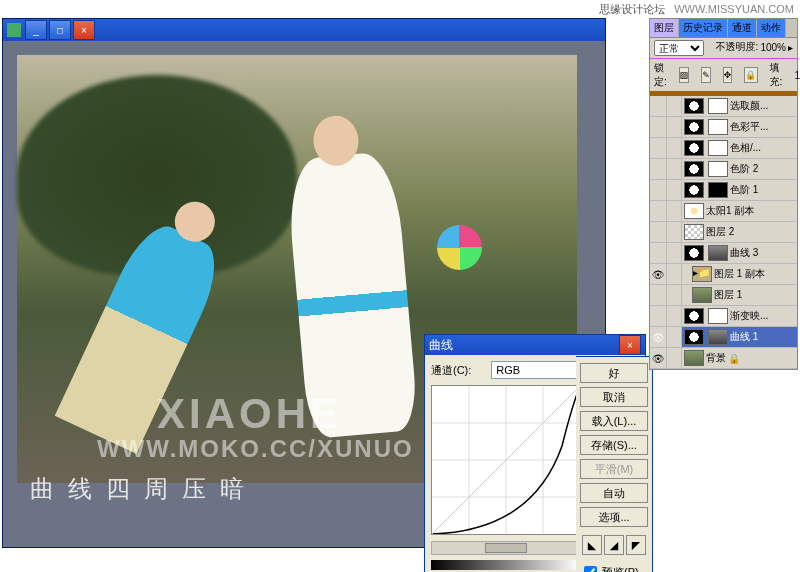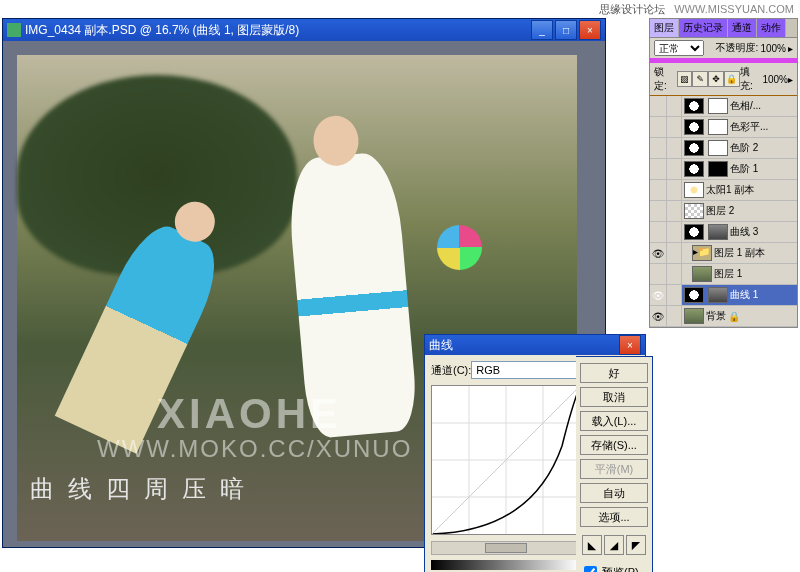--- a/index.html
+++ b/index.html
@@ -6,56 +6,56 @@
 .topbar{position:absolute;top:0;right:0;font-size:11px;color:#888;padding:2px 6px}
 .topbar a{color:#555;text-decoration:none;margin-right:6px}
 .doc-window{position:absolute;top:18px;left:2px;width:602px;height:528px;background:#6B7385;border:1px solid #001F5B}
 .doc-title{height:22px;background:linear-gradient(#2560D8,#1A4BC0);color:#fff;display:flex;align-items:center;padding:0 4px;font-size:12px}
 .doc-title .icon{width:14px;height:14px;background:#4a6;margin-right:4px}
 .doc-title .ttl{flex:1;white-space:nowrap;overflow:hidden}
 .winbtns{display:flex;gap:2px}
 .winbtn{width:20px;height:18px;background:linear-gradient(#5B8FE8,#2560D8);border:1px solid #0B3A9E;display:flex;align-items:center;justify-content:center;color:#fff;font-size:10px}
 .winbtn.close{background:linear-gradient(#E86A4A,#D83A1A)}
 .canvas{position:absolute;top:24px;left:2px;right:2px;bottom:2px;background:#6B7385}
-.photo{position:absolute;top:12px;left:12px;width:560px;height:486px;background:linear-gradient(180deg,#BEB9A0 0%,#7A8254 35%,#4A5A3A 60%,#6B6355 100%)}
+.photo{position:absolute;top:12px;left:12px;width:560px;height:428px;background:linear-gradient(180deg,#BEB9A0 0%,#7A8254 35%,#4A5A3A 60%,#6B6355 100%)}
 .tree{position:absolute;top:20px;left:0;width:280px;height:200px;background:radial-gradient(ellipse,#2E4020,#3A5030);border-radius:50% 50% 40% 40%;filter:blur(2px)}
 .person1{position:absolute;top:170px;left:80px;width:90px;height:220px;background:linear-gradient(180deg,#3AB5E0 0%,#3AB5E0 45%,#DED4A8 45%,#DED4A8 100%);border-radius:30% 30% 0 0;transform:rotate(25deg)}
 .person1::before{content:"";position:absolute;top:-35px;left:25px;width:40px;height:40px;background:#E8C8A8;border-radius:50%}
 .person2{position:absolute;top:100px;left:280px;width:110px;height:280px;background:linear-gradient(180deg,#F8F8F0 0%,#F8F8F0 50%,#3AB5E0 50%,#3AB5E0 56%,#F8F8F0 56%);border-radius:30% 30% 20% 20%;transform:rotate(-5deg)}
 .person2::before{content:"";position:absolute;top:-40px;left:30px;width:45px;height:50px;background:#E8C8A8;border-radius:50%}
 .pinwheel{position:absolute;top:170px;left:420px;width:45px;height:45px;background:conic-gradient(#E84A8A 0 90deg,#4AE86A 90deg 180deg,#E8D84A 180deg 270deg,#4AB5E8 270deg 360deg);border-radius:50%}
 .wm1{position:absolute;top:335px;left:140px;font-size:42px;font-weight:bold;color:rgba(255,255,255,0.5);letter-spacing:4px;font-family:Arial}
-.wm2{position:absolute;top:380px;left:80px;font-size:24px;font-weight:normal;color:rgba(255,255,255,0.5);letter-spacing:2px;font-family:Arial}
+.wm2{position:absolute;top:380px;left:80px;font-size:24px;font-weight:bold;color:rgba(255,255,255,0.5);letter-spacing:2px;font-family:Arial}
 .caption{position:absolute;bottom:40px;left:25px;font-size:24px;color:#e5e5e5;letter-spacing:14px;font-family:SimSun}
 .curves-dlg{position:absolute;top:334px;left:424px;width:220px;background:#ECE9D8;border:1px solid #0B3A9E}
 .curves-dlg .hdr{height:20px;background:linear-gradient(#2560D8,#1A4BC0);color:#fff;display:flex;align-items:center;padding:0 4px;font-size:12px}
 .curves-dlg .hdr .ttl{flex:1}
 .curves-content{padding:6px;display:flex;flex-direction:column;gap:4px}
-.curves-content .row{display:flex;align-items:center;gap:0;font-size:11px}
+.curves-content .row{display:flex;align-items:center;gap:20px;font-size:11px}
 .curves-content select{flex:1;font-size:11px;height:18px;background:#fff;border:1px solid #7F9DB9}
 .curve-box{width:148px;height:148px;background:#fff;border:1px solid #888;position:relative;margin:2px 0}
 .curve-box::before{content:"";position:absolute;inset:0;background:linear-gradient(90deg,transparent calc(25% - 1px),#ddd 25%,transparent calc(25% + 1px)),linear-gradient(90deg,transparent calc(50% - 1px),#ddd 50%,transparent calc(50% + 1px)),linear-gradient(90deg,transparent calc(75% - 1px),#ddd 75%,transparent calc(75% + 1px)),linear-gradient(0deg,transparent calc(25% - 1px),#ddd 25%,transparent calc(25% + 1px)),linear-gradient(0deg,transparent calc(50% - 1px),#ddd 50%,transparent calc(50% + 1px)),linear-gradient(0deg,transparent calc(75% - 1px),#ddd 75%,transparent calc(75% + 1px))}
 .curve-line{position:absolute;inset:0}
 .grad-h{width:148px;height:10px;background:linear-gradient(90deg,#000,#fff);margin:1px 0}
 .scroll-art{width:148px;height:12px;background:#D8D4C8;border:1px solid #aaa;display:flex;align-items:center;justify-content:center}
 .scroll-art .thumb{width:40px;height:8px;background:#C0BCB0;border:1px solid #888}
 .btn-col{position:absolute;top:356px;left:576px;width:68px;display:flex;flex-direction:column;gap:4px;background:#ECE9D8;padding:6px 4px;border:1px solid #0B3A9E;border-left:none}
 .btn-col button{height:20px;font-size:11px;background:#ECE9D8;border:1px solid #888;cursor:pointer}
 .btn-col button:disabled{color:#999}
 .btn-col .eyedrops{display:flex;gap:2px;justify-content:center;margin:4px 0}
 .btn-col .eye{width:18px;height:18px;border:1px solid #888;background:#ECE9D8;display:flex;align-items:center;justify-content:center}
 .btn-col label{font-size:11px;display:flex;align-items:center;gap:2px}
 .layers-panel{position:absolute;top:18px;right:2px;width:147px;background:#DAD6CC;border:1px solid #888}
 .panel-tabs{display:flex;background:#C8C4B8;height:18px;font-size:10px;border-bottom:1px solid #888}
-.panel-tabs .tab{padding:2px 4px;border-right:1px solid #aaa;background:#8b5cf6}
+.panel-tabs .tab{padding:2px 4px;border-right:1px solid #aaa;background:#3b82f6}
 .panel-tabs .tab.active{background:#c4b5fd}
-.panel-ctrl{display:flex;padding:2px 4px;gap:8px;font-size:10px;align-items:center;border-bottom:5px solid #d946ef}
+.panel-ctrl{display:flex;padding:2px 4px;gap:8px;font-size:10px;align-items:flex-start;border-bottom:1px solid #d946ef}
 .panel-ctrl select{width:50px;height:16px;font-size:10px}
 .panel-ctrl .r{margin-left:auto;display:flex;align-items:center;gap:2px}
-.panel-lock{display:flex;padding:2px 4px;gap:0;font-size:10px;align-items:center;border-bottom:1px solid #a16207}
+.panel-lock{display:flex;padding:2px 4px;gap:12px;font-size:10px;align-items:center;border-bottom:5px solid #a16207}
 .lock-icon{width:14px;height:14px;border:1px solid #888;background:#ECE9D8;display:flex;align-items:center;justify-content:center;font-size:9px}
 .layer-list{max-height:360px;overflow-y:auto}
 .layer-row{display:flex;align-items:center;height:20px;border-bottom:1px solid #bbb;font-size:10px;background:#DAD6CC}
 .layer-row.sel{background:#4A6AC0;color:#fff}
 .layer-row .vis{width:16px;height:20px;border-right:1px solid #bbb;display:flex;align-items:center;justify-content:center;background:#DAD6CC}
 .layer-row .link{width:14px;height:20px;border-right:1px solid #bbb;background:#DAD6CC}
 .layer-row .thumb{width:18px;height:14px;margin:0 2px;background:#fff;border:1px solid #666;flex-shrink:0}
 .layer-row .thumb.adj{background:radial-gradient(circle,#fff 40%,#000 42%)}
 .layer-row .thumb.mask{background:#fff}
 .layer-row .thumb.maskb{background:#000}
@@ -71,21 +71,20 @@
 <body>
 
 <div class="topbar">
   <a>思缘设计论坛</a>
   <span>WWW.MISSYUAN.COM</span>
 </div>
 
 <div class="doc-window">
   <div class="doc-title">
     <div class="icon"></div>
-    <div class="ttl">IMG_0434 副本.PSD @ 16.7% (曲线 1, 图层蒙版/8)</div>
     <div class="winbtns">
       <div class="winbtn">_</div>
       <div class="winbtn">□</div>
       <div class="winbtn close">×</div>
     </div>
   </div>
   <div class="canvas">
     <div class="photo">
       <div class="tree"></div>
       <div class="person1"></div>
@@ -160,28 +159,35 @@
     <div class="lock-icon">🔒</div>
     <span style="margin-left:auto">填充:</span>
     <span>100%</span>▸
   </div>
   <div class="layer-list" id="layer-list">
       <div class="layer-row">
         <div class="vis"></div>
         <div class="link"></div>
         <div class="thumb adj"></div>
         <div class="thumb mask"></div>
+        <div class="nm">选取颜...</div>
+      </div>
+      <div class="layer-row">
+        <div class="vis"></div>
+        <div class="link"></div>
+        <div class="thumb adj"></div>
+        <div class="thumb mask"></div>
+        <div class="nm">色彩平...</div>
+      </div>
+      <div class="layer-row">
+        <div class="vis"></div>
+        <div class="link"></div>
+        <div class="thumb adj"></div>
+        <div class="thumb mask"></div>
         <div class="nm">色相/...</div>
-      </div>
-      <div class="layer-row">
-        <div class="vis"></div>
-        <div class="link"></div>
-        <div class="thumb adj"></div>
-        <div class="thumb mask"></div>
-        <div class="nm">色彩平...</div>
       </div>
       <div class="layer-row">
         <div class="vis"></div>
         <div class="link"></div>
         <div class="thumb adj"></div>
         <div class="thumb mask"></div>
         <div class="nm">色阶 2</div>
       </div>
       <div class="layer-row">
         <div class="vis"></div>
@@ -216,20 +222,27 @@
         <div class="thumb folder">▸📁</div>
         <div class="nm">图层 1 副本</div>
       </div>
       <div class="layer-row">
         <div class="vis"></div>
         <div class="link"></div>
         <div class="indent"></div>
         <div class="thumb img"></div>
         <div class="nm">图层 1</div>
       </div>
+      <div class="layer-row">
+        <div class="vis"></div>
+        <div class="link"></div>
+        <div class="thumb adj"></div>
+        <div class="thumb mask"></div>
+        <div class="nm">渐变映...</div>
+      </div>
       <div class="layer-row sel">
         <div class="vis">👁</div>
         <div class="link"></div>
         <div class="thumb adj"></div>
         <div class="thumb maskg"></div>
         <div class="nm">曲线 1</div>
       </div>
       <div class="layer-row">
         <div class="vis">👁</div>
         <div class="link"></div>

